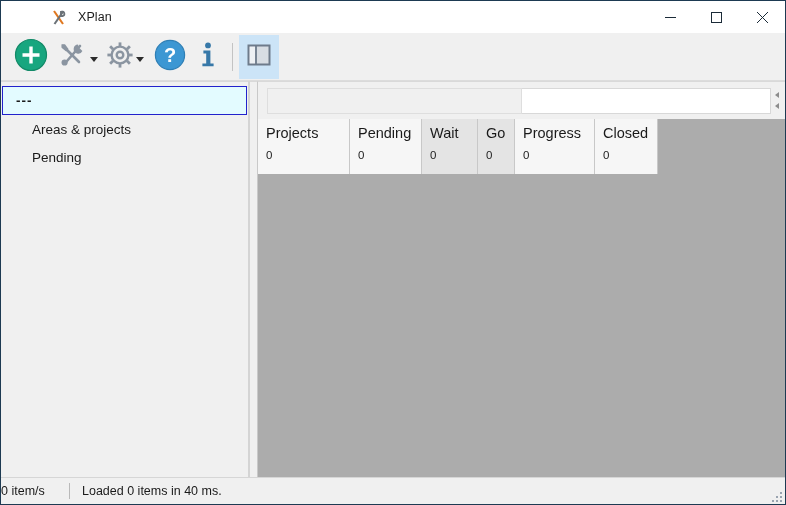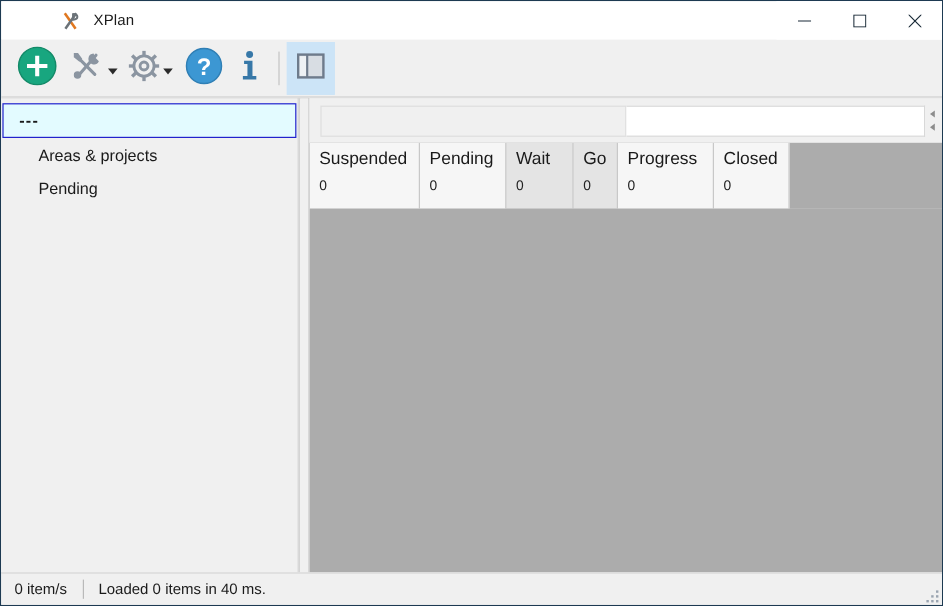--- a/index.html
+++ b/index.html
@@ -268,21 +268,20 @@
     height: 26px;
     min-height: 26px;
     background: #f0f0f0;
     border-top: 1px solid #d6d6d6;
     display: flex;
     align-items: center;
     position: relative;
   }
   #status-left {
     width: 68px;
-    padding-left: 11px;
     font-size: 12.5px;
     color: #1a1a1a;
     box-sizing: border-box;
   }
   #status-div {
     width: 1px;
     height: 16px;
     background: #b9b9b9;
   }
   #status-right {
@@ -441,21 +440,21 @@
         <div id="filter-left"></div>
         <div id="filter-right"></div>
         <div id="filter-spin">
           <span class="spin-arrow"></span>
           <span class="spin-arrow"></span>
         </div>
       </div>
 
       <div id="col-header-area">
         <div class="col-head" style="width:92px">
-          <span class="col-title">Suspended</span>
+          <span class="col-title">Projects</span>
           <span class="col-count">0</span>
         </div>
         <div class="col-head" style="width:72px">
           <span class="col-title">Pending</span>
           <span class="col-count">0</span>
         </div>
         <div class="col-head shaded" style="width:56px">
           <span class="col-title">Wait</span>
           <span class="col-count">0</span>
         </div>

